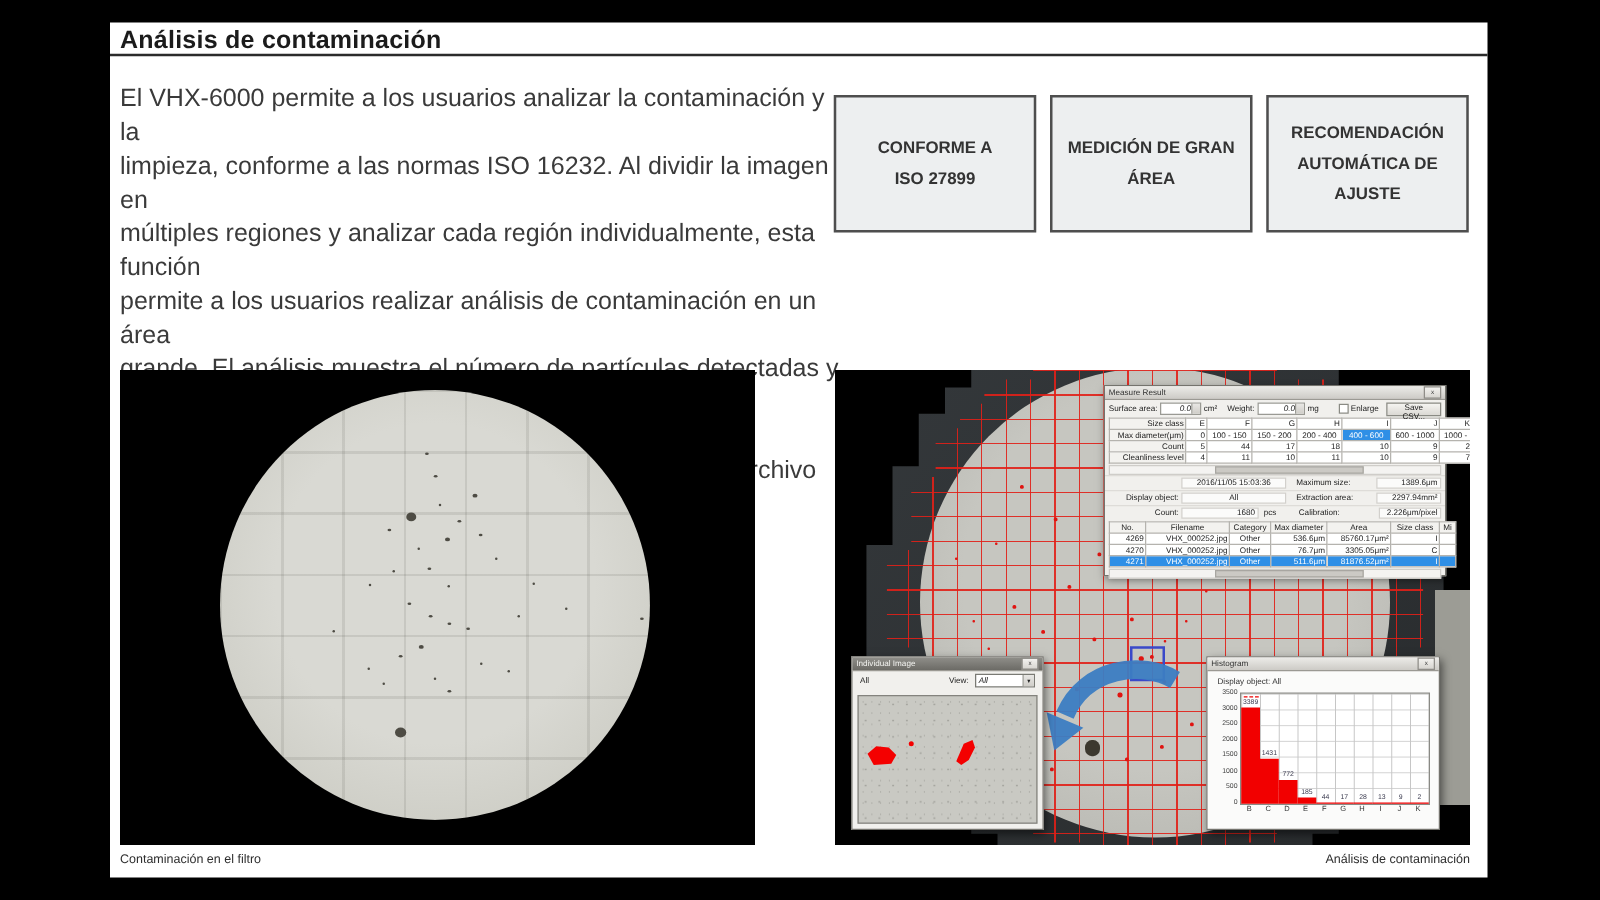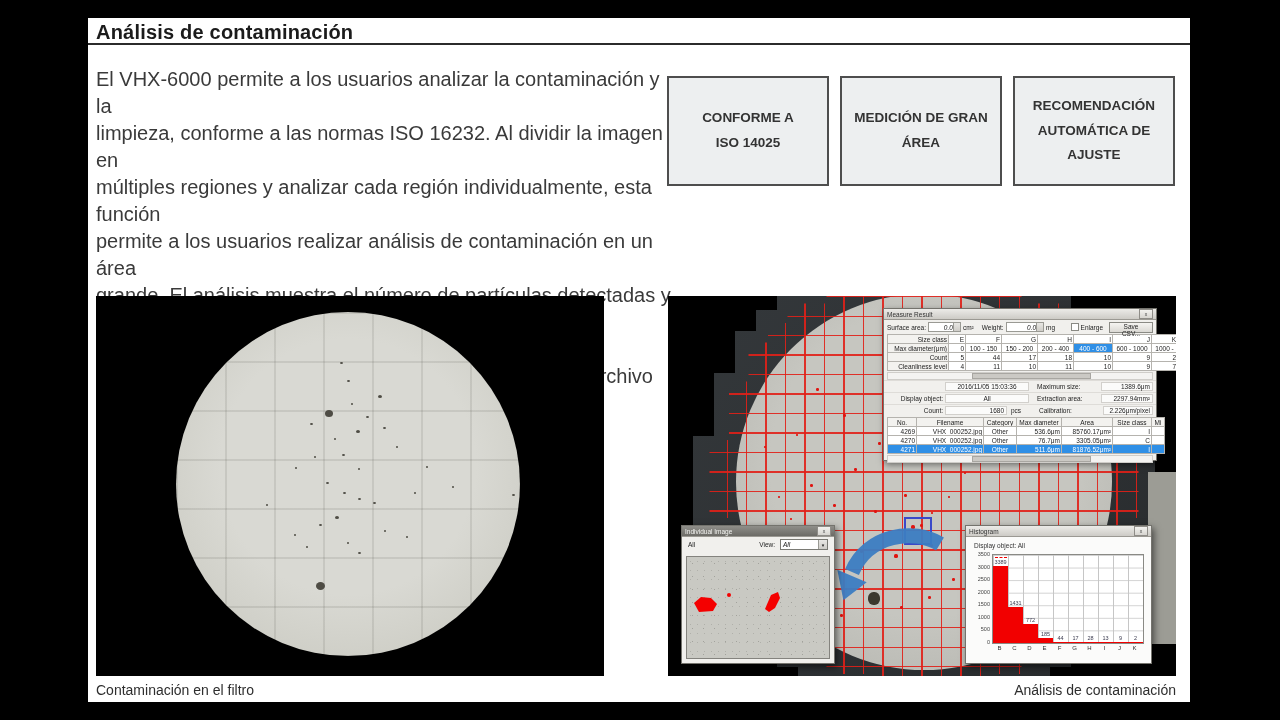--- a/index.html
+++ b/index.html
@@ -9,21 +9,21 @@
   .title-wrap h1{margin:0;padding:3px 0 0 8px;font-size:20px;font-weight:bold;color:#1b1b1b;letter-spacing:.2px;}
   .intro{position:absolute;left:8px;top:48px;width:580px;margin:0;font-size:20px;line-height:27px;
     color:#3a3a3a;white-space:pre-line;}
   .boxes{position:absolute;left:579px;top:58px;width:508px;display:flex;gap:11px;}
   .feature-box{width:162px;height:110px;box-sizing:border-box;background:#edeff0;border:2px solid #4e4e4e;
     display:flex;align-items:center;justify-content:center;text-align:center;
     font-size:13.5px;font-weight:bold;color:#333;line-height:1.85;white-space:pre-line;}
   .fig{position:absolute;top:278px;width:508px;height:380px;background:#000;overflow:hidden;}
   .fig-left{left:8px;}
   .fig-right{left:580px;}
-  .caption{position:absolute;top:664px;font-size:14px;color:#2e2e2e;}
+  .caption{position:absolute;top:664px;font-size:10px;color:#2e2e2e;}
   .cap-left{left:8px;}
   .cap-right{right:14px;}
 
   
   .filter-circle{position:absolute;left:80px;top:16px;width:344px;height:344px;border-radius:50%;
     background:
       repeating-linear-gradient(to right, rgba(70,70,62,.12) 0 2px, transparent 2px 49px),
       repeating-linear-gradient(to bottom, rgba(70,70,62,.12) 0 2px, transparent 2px 49px),
       radial-gradient(circle at 50% 45%, #d9d9d3 50%, #cdcdc5 80%, #bdbdb5 100%);}
   .dk-dot{position:absolute;background:#4e4c44;border-radius:50%;}
@@ -108,21 +108,21 @@
   <p class="intro">El VHX-6000 permite a los usuarios analizar la contaminación y la
 limpieza, conforme a las normas ISO 16232. Al dividir la imagen en
 múltiples regiones y analizar cada región individualmente, esta función
 permite a los usuarios realizar análisis de contaminación en un área
 grande. El análisis muestra el número de partículas detectadas y el
 nivel de limpieza para cada clase de diámetro máximo
 (de B a K). Los resultados se pueden guardar como un archivo CSV.</p>
 
   <div class="boxes">
     <div class="feature-box">CONFORME A
-ISO 14025</div>
+ISO 27899</div>
     <div class="feature-box">MEDICIÓN DE GRAN
 ÁREA</div>
     <div class="feature-box">RECOMENDACIÓN
 AUTOMÁTICA DE
 AJUSTE</div>
   </div>
 
   <div class="fig fig-left">
     <div class="filter-circle"></div>
     <div id="leftDots">

